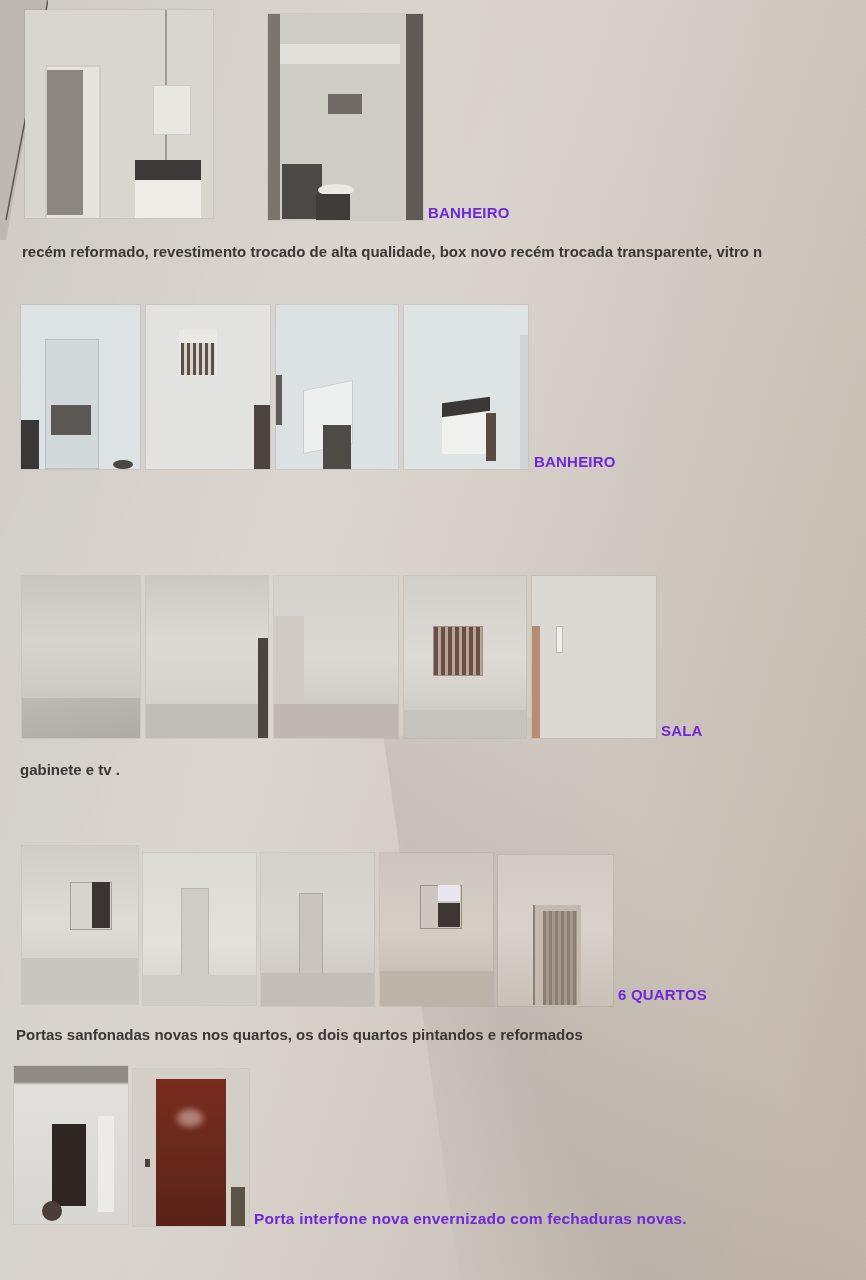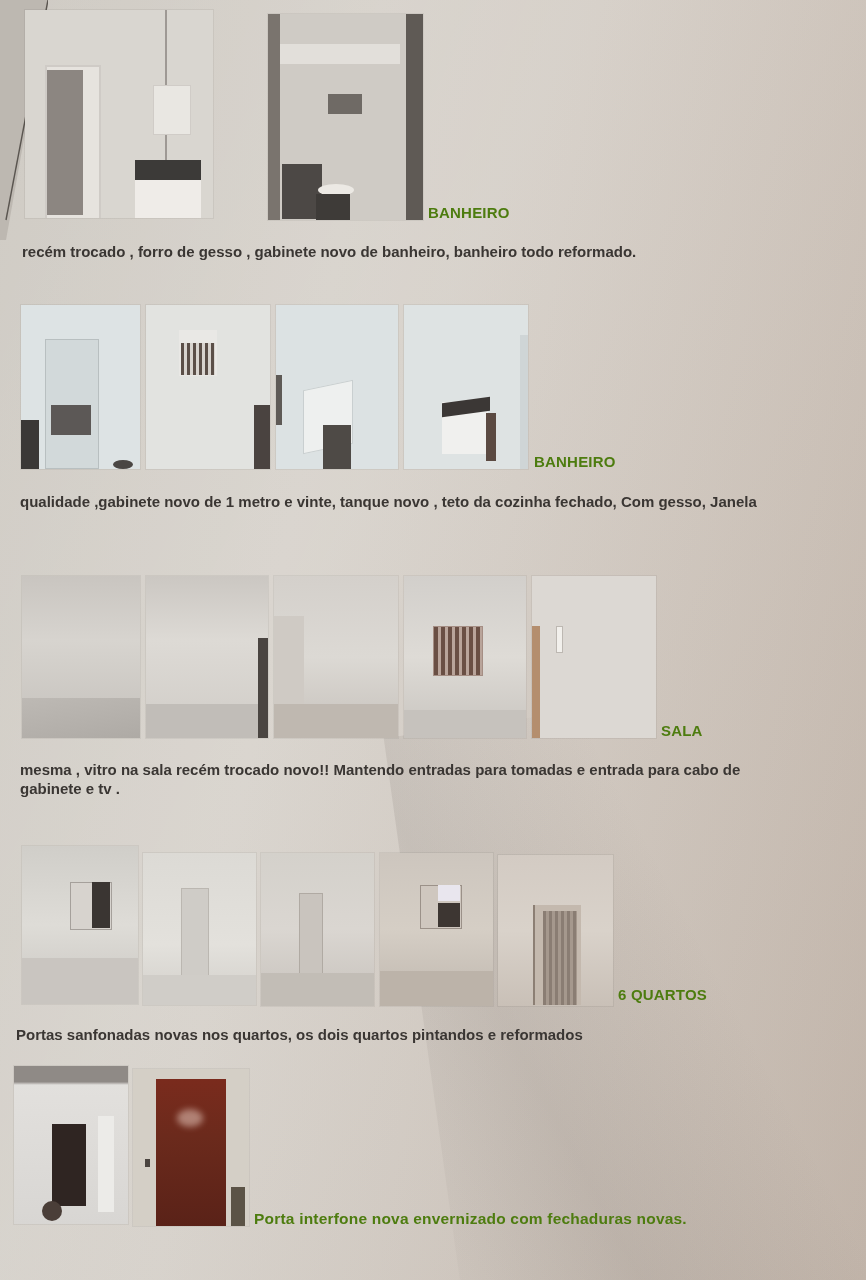--- a/index.html
+++ b/index.html
@@ -21,21 +21,21 @@
   }
   .page-edge {
     position:absolute; left:0; top:0; width:48px; height:240px; pointer-events:none;
   }
   .page-edge svg { display:block; }
   .photo {
     position:absolute; overflow:hidden;
     box-shadow: 0 0 0 1px rgba(0,0,0,0.05);
   }
   .label {
-    position:absolute; font-weight:bold; font-size:15px; color:#4d7c0f; letter-spacing:0.2px;
+    position:absolute; font-weight:bold; font-size:15px; color:#6d28d9; letter-spacing:0.2px;
   }
   .desc {
     position:absolute; left:20px; font-weight:bold; font-size:15px; line-height:19px; color:#3a3633;
     font-family:"Liberation Sans Narrow","Liberation Sans", sans-serif;
     white-space:nowrap;
   }
   .desc span { display:block; }
   .el { position:absolute; }
 </style>
 </head>
@@ -64,21 +64,21 @@
     <div class="el" style="left:0;top:0;width:12px;height:206px;background:#7a746e;"></div>
     <div class="el" style="left:138px;top:0;width:17px;height:206px;background:#5f5a55;"></div>
     <div class="el" style="left:12px;top:30px;width:120px;height:20px;background:#e2dfda;"></div>
     <div class="el" style="left:60px;top:80px;width:34px;height:20px;background:#6f6a65;"></div>
     <div class="el" style="left:14px;top:150px;width:40px;height:55px;background:#4c4845;"></div>
     <div class="el" style="left:50px;top:170px;width:36px;height:12px;border-radius:50%;background:#ece9e4;"></div>
     <div class="el" style="left:48px;top:180px;width:34px;height:26px;background:#3e3b38;"></div>
   </div>
   <div class="label" style="left:428px;top:204px;">BANHEIRO</div>
   <div class="desc" style="top:242px;left:22px;">
-    <span>recém trocado , forro de gesso , gabinete novo de banheiro, banheiro todo reformado.</span>
+    <span>recém reformado, revestimento trocado de alta qualidade, box novo recém trocada transparente, vitro n</span>
   </div>
 </section>
 
 <section>
   <div class="photo" style="left:21px;top:305px;width:119px;height:164px;background:#dde3e4;">
     <div class="el" style="left:24px;top:34px;width:52px;height:128px;background:#d2d9da;border:1px solid #b8bfc0;"></div>
     <div class="el" style="left:30px;top:100px;width:40px;height:30px;background:#5c5856;"></div>
     <div class="el" style="left:0;top:115px;width:18px;height:49px;background:#3a3836;"></div>
     <div class="el" style="left:92px;top:155px;width:20px;height:9px;border-radius:50%;background:#4a4643;"></div>
   </div>
@@ -93,21 +93,20 @@
     <div class="el" style="left:47px;top:120px;width:28px;height:44px;background:#4e4a46;"></div>
   </div>
   <div class="photo" style="left:404px;top:305px;width:124px;height:164px;background:#dee3e3;">
     <div class="el" style="left:38px;top:97px;width:46px;height:52px;background:#f0f0ee;"></div>
     <div class="el" style="left:38px;top:95px;width:48px;height:14px;background:#3b3735;transform:skewY(-8deg);"></div>
     <div class="el" style="left:82px;top:108px;width:10px;height:48px;background:#5b4a42;"></div>
     <div class="el" style="left:116px;top:30px;width:8px;height:134px;background:#cfd5d6;"></div>
   </div>
   <div class="label" style="left:534px;top:453px;">BANHEIRO</div>
   <div class="desc" style="top:492px;">
-    <span>qualidade ,gabinete novo de 1 metro e vinte, tanque novo , teto da cozinha fechado, Com gesso, Janela</span>
   </div>
 </section>
 
 <section>
   <div class="photo" style="left:22px;top:576px;width:118px;height:162px;background:linear-gradient(180deg,#c9c5c0 0%,#d7d4cf 40%,#c4c0bb 100%);">
     <div class="el" style="left:0;top:122px;width:118px;height:40px;background:linear-gradient(170deg,#bdb9b4,#aeaaa5);"></div>
   </div>
   <div class="photo" style="left:146px;top:576px;width:122px;height:162px;background:linear-gradient(180deg,#cbc7c2 0%,#dddad5 40%,#d0ccc7 100%);">
     <div class="el" style="left:112px;top:62px;width:10px;height:100px;background:#4a4541;"></div>
     <div class="el" style="left:0;top:128px;width:112px;height:34px;background:#c1bdb8;"></div>
@@ -119,21 +118,20 @@
   <div class="photo" style="left:404px;top:576px;width:122px;height:162px;background:linear-gradient(180deg,#d2cfcb 0%,#dedbd6 50%,#c8c4bf 100%);">
     <div class="el" style="left:29px;top:50px;width:48px;height:48px;background:repeating-linear-gradient(90deg,#6a4f44 0 4px,#b9a49a 4px 7px);border:1px solid #a58e84;"></div>
     <div class="el" style="left:0;top:134px;width:122px;height:28px;background:#c6c2bd;"></div>
   </div>
   <div class="photo" style="left:532px;top:576px;width:124px;height:162px;background:#dcd8d3;">
     <div class="el" style="left:0;top:50px;width:8px;height:112px;background:#b48e6e;"></div>
     <div class="el" style="left:24px;top:50px;width:5px;height:25px;background:#f2f0ec;border:1px solid #bdb8b2;"></div>
   </div>
   <div class="label" style="left:661px;top:722px;">SALA</div>
   <div class="desc" style="top:760px;">
-    <span>mesma , vitro na sala recém trocado novo!! Mantendo entradas para tomadas e entrada para cabo de</span>
     <span>gabinete e tv .</span>
   </div>
 </section>
 
 <section>
   <div class="photo" style="left:22px;top:846px;width:116px;height:158px;background:linear-gradient(180deg,#d0cec9 0%,#dedcd7 50%,#c9c6c1 100%);">
     <div class="el" style="left:48px;top:36px;width:40px;height:46px;background:#d7d3ce;border:1px solid #a5a09b;"></div>
     <div class="el" style="left:70px;top:36px;width:18px;height:46px;background:#3a3532;"></div>
     <div class="el" style="left:0;top:112px;width:116px;height:46px;background:#c9c5c0;"></div>
   </div>

